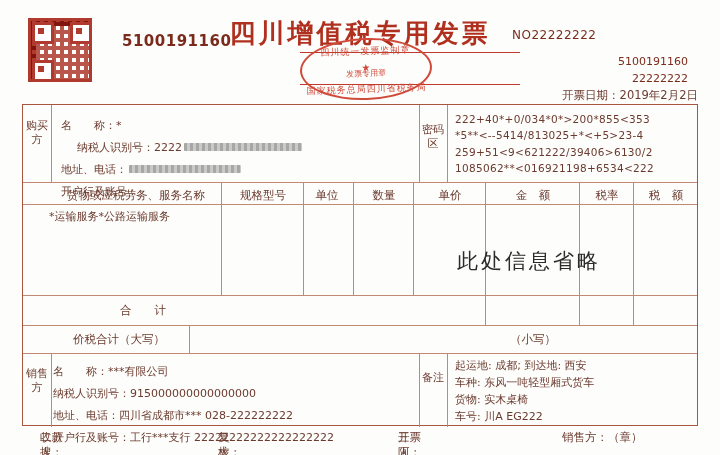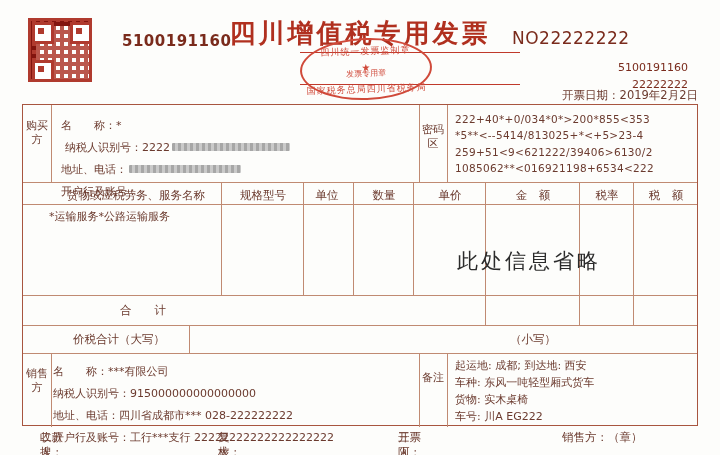--- a/index.html
+++ b/index.html
@@ -41,21 +41,21 @@
     font-size:15px;font-weight:bold;color:#7a2b1c;letter-spacing:.5px;
   }
   .title{
     position:absolute;left:0;right:0;top:16px;text-align:center;
     font-family:"DejaVu Serif","Liberation Serif",serif;
     font-size:26px;font-weight:bold;color:#b0301f;letter-spacing:3px;
   }
   .no-block{
     position:absolute;right:18px;top:28px;text-align:left;width:190px;
   }
-  .no-line{font-size:17px;color:#7a2b1c;letter-spacing:.5px;}
+  .no-line{font-size:12px;color:#7a2b1c;letter-spacing:.5px;}
   .no-sub{font-size:11px;color:#7a2b1c;text-align:right;padding-right:14px;line-height:1.5;}
   .rule{
     position:absolute;left:300px;right:200px;height:0;border-top:1.5px solid #c0392b;
   }
   .rule.r1{top:52px;}
   .rule.r2{top:84px;}
   .seal{
     position:absolute;left:300px;top:38px;width:128px;height:58px;
     border:2px solid #d04a3a;border-radius:50%;
     color:#d04a3a;text-align:center;
@@ -152,21 +152,21 @@
     <div class="vline" style="left:396px;top:0;height:78px;"></div>
     <div class="vline" style="left:424px;top:0;height:78px;"></div>
 
     <div class="sect-label" style="left:3px;top:14px;">购买方</div>
     <div class="sect-label" style="left:399px;top:18px;">密码区</div>
 
     <div style="position:absolute;left:38px;top:6px;">
       <div style="margin:3px 0;">
         <span class="lbl">名　　称：</span><span class="val">*</span>
       </div>
-      <div style="margin:3px 4px;">
+      <div style="margin:3px 16px;">
         <span class="lbl">纳税人识别号：</span><span class="val">2222</span><span class="mask" style="width:118px;margin-left:2px;"></span>
       </div>
       <div style="margin:3px 0;">
         <span class="lbl">地址、电话：</span><span class="mask" style="width:112px;margin-left:2px;"></span>
       </div>
       <div style="margin:3px 0;">
         <span class="lbl">开户行及账号：</span>
       </div>
     </div>
 

